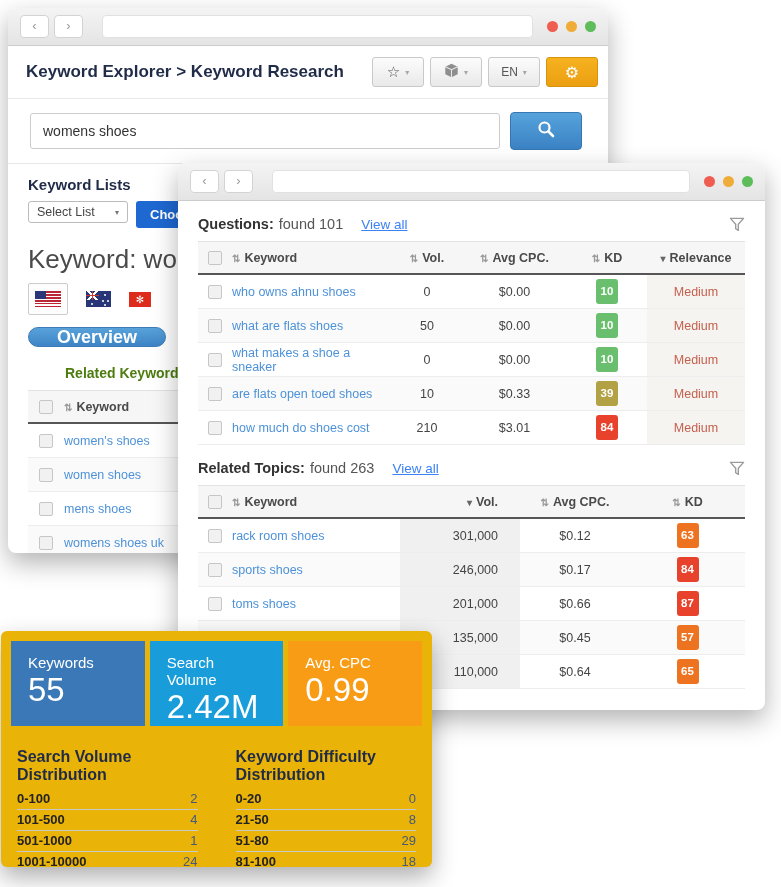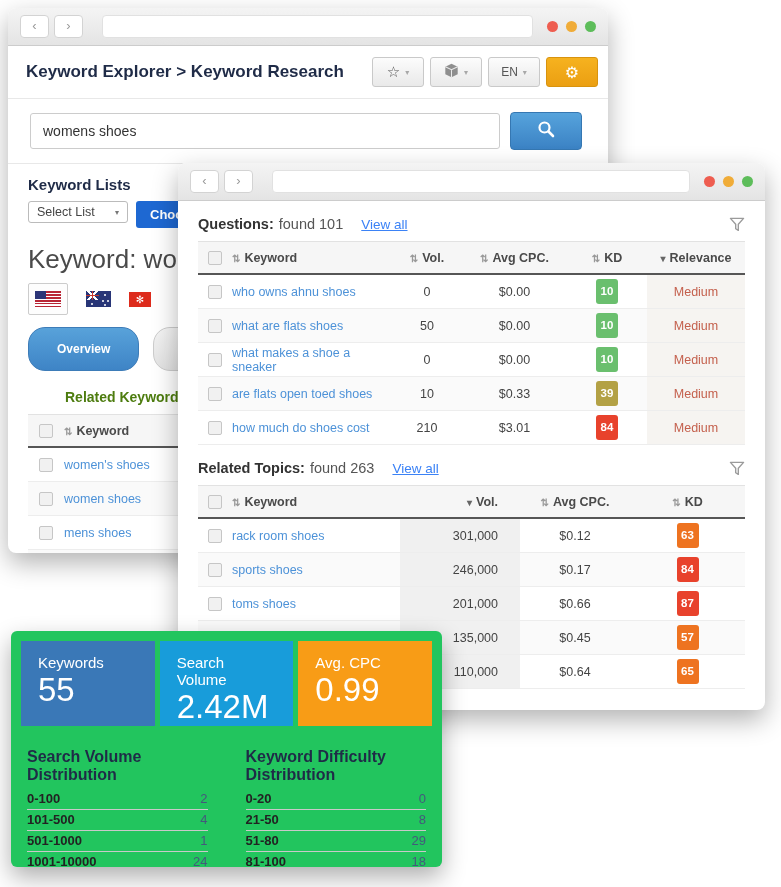--- a/index.html
+++ b/index.html
@@ -2,21 +2,21 @@
 <html><head>
 <meta charset="utf-8">
 <style>
   html,body{margin:0;padding:0;background:#fff;}
   .stage{position:relative;width:781px;height:887px;background:#fff;overflow:hidden;
          font-family:"Liberation Sans",sans-serif;-webkit-font-smoothing:antialiased;}
   .window{position:absolute;background:#fff;border-radius:8px;overflow:hidden;
           box-shadow:0 10px 26px rgba(0,0,0,.30);}
   .win1{left:8px;top:8px;width:600px;height:545px;z-index:1;}
   .win2{left:178px;top:163px;width:587px;height:547px;z-index:2;}
-  .panel{position:absolute;left:11px;top:631px;width:431px;height:236px;background:#22c55e;
+  .panel{position:absolute;left:1px;top:631px;width:431px;height:236px;background:#eab308;
          border-radius:6px;box-shadow:0 10px 24px rgba(0,0,0,.32);z-index:3;overflow:hidden;}
 
   
   .chrome{height:37px;background:linear-gradient(#f4f4f4,#e4e4e4);border-bottom:1px solid #ccc;
           display:flex;align-items:center;padding:0 12px;}
   .navbtn{width:27px;height:21px;background:#fff;border:1px solid #d3d3d3;border-radius:4px;
           color:#999;font-size:13px;line-height:19px;text-align:center;margin-right:5px;cursor:pointer;}
   .urlbar{flex:1;height:21px;background:#fff;border:1px solid #e1e1e1;border-radius:4px;margin:0 14px;}
   .lights{display:flex;gap:8px;}
   .light{width:11px;height:11px;border-radius:50%;}
@@ -58,22 +58,22 @@
   .flag.au::before{content:"";position:absolute;left:0;top:0;width:13px;height:9px;background:
     linear-gradient(to bottom,transparent 42%,#c8392f 42% 58%,transparent 58%),
     linear-gradient(to right,transparent 44%,#c8392f 44% 56%,transparent 56%),
     linear-gradient(45deg,transparent 45%,#fff 45% 55%,transparent 55%),
     linear-gradient(-45deg,transparent 45%,#fff 45% 55%,transparent 55%);}
   .flag.au::after{content:"";position:absolute;width:2px;height:2px;border-radius:50%;background:#fff;
     left:18px;top:3px;box-shadow:-2px 6px 0 #fff,3px 6px 0 #fff,0 10px 0 #fff,-13px 9px 0 #fff;}
   .flag.hk{width:22px;height:15px;background:#dd2b1c;color:#fff;font-size:10px;
            display:flex;align-items:center;justify-content:center;cursor:pointer;}
   .tabs{padding:0 20px;margin-top:12px;display:flex;gap:14px;}
-  .pill{height:44px;border-radius:17px;padding:0 28px;display:inline-flex;align-items:center;
-        font-size:12px;font-weight:bold;white-space:nowrap;cursor:pointer;box-sizing:border-box;}
+  .pill{height:20px;border-radius:17px;padding:0 28px;display:inline-flex;align-items:center;
+        font-size:18px;font-weight:bold;white-space:nowrap;cursor:pointer;box-sizing:border-box;}
   .pill.active{background:linear-gradient(#58a2da,#3e84c6);border:1px solid #3d7cb8;color:#fff;}
   .pill.inactive{background:linear-gradient(#f4f4f4,#e2e2e2);border:1px solid #ccc;color:#444;}
   .rk-line{padding:0 20px;margin-top:18px;font-size:14px;color:#555;}
   .rk-line b{color:#4d7c0f;padding-left:37px;}
 
   
   .tablewrap{margin:9px 20px 0;}
   .thead{display:grid;height:31px;align-items:center;background:#f6f6f6;
          border-top:1px solid #e2e2e2;border-bottom:2px solid #565656;
          font-size:12.5px;font-weight:bold;color:#4a4a4a;}

